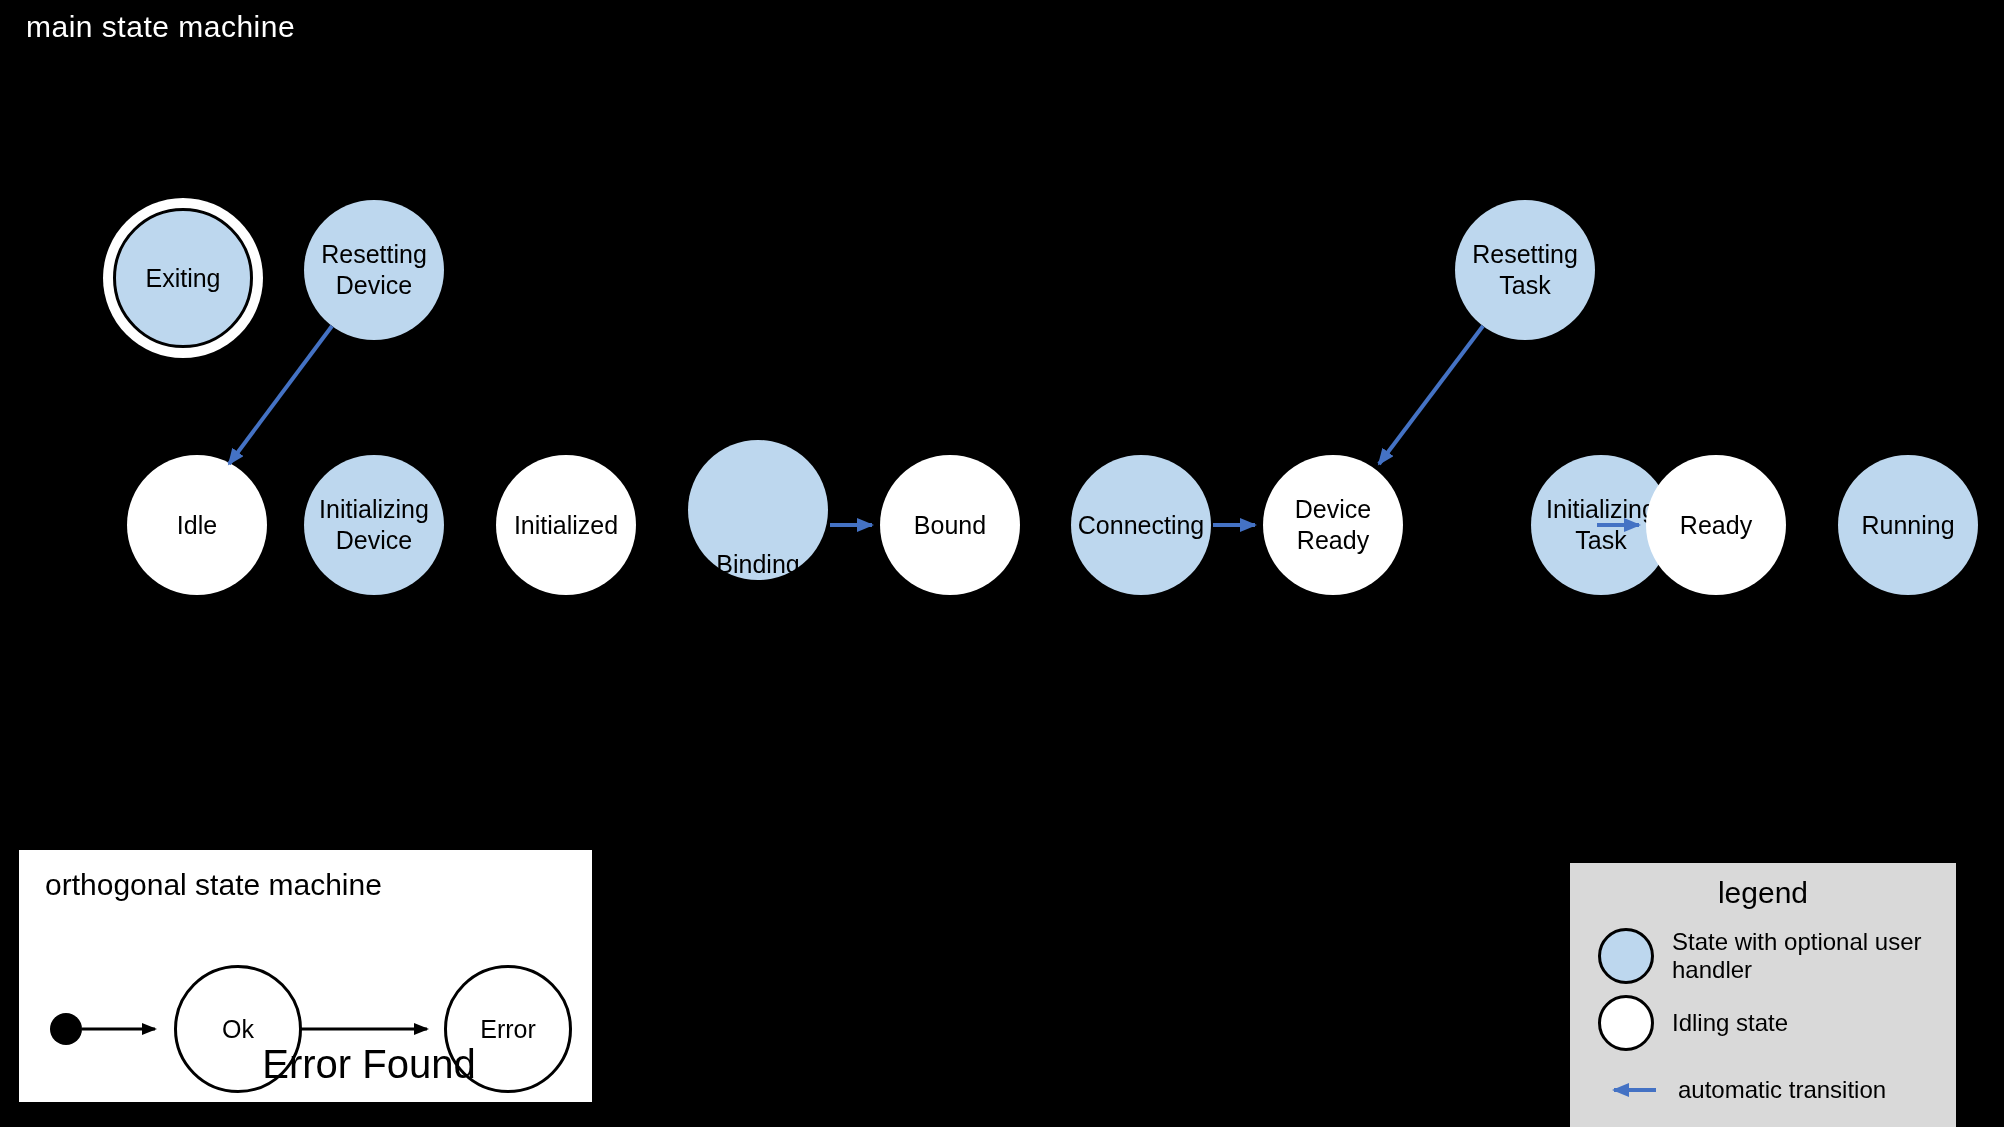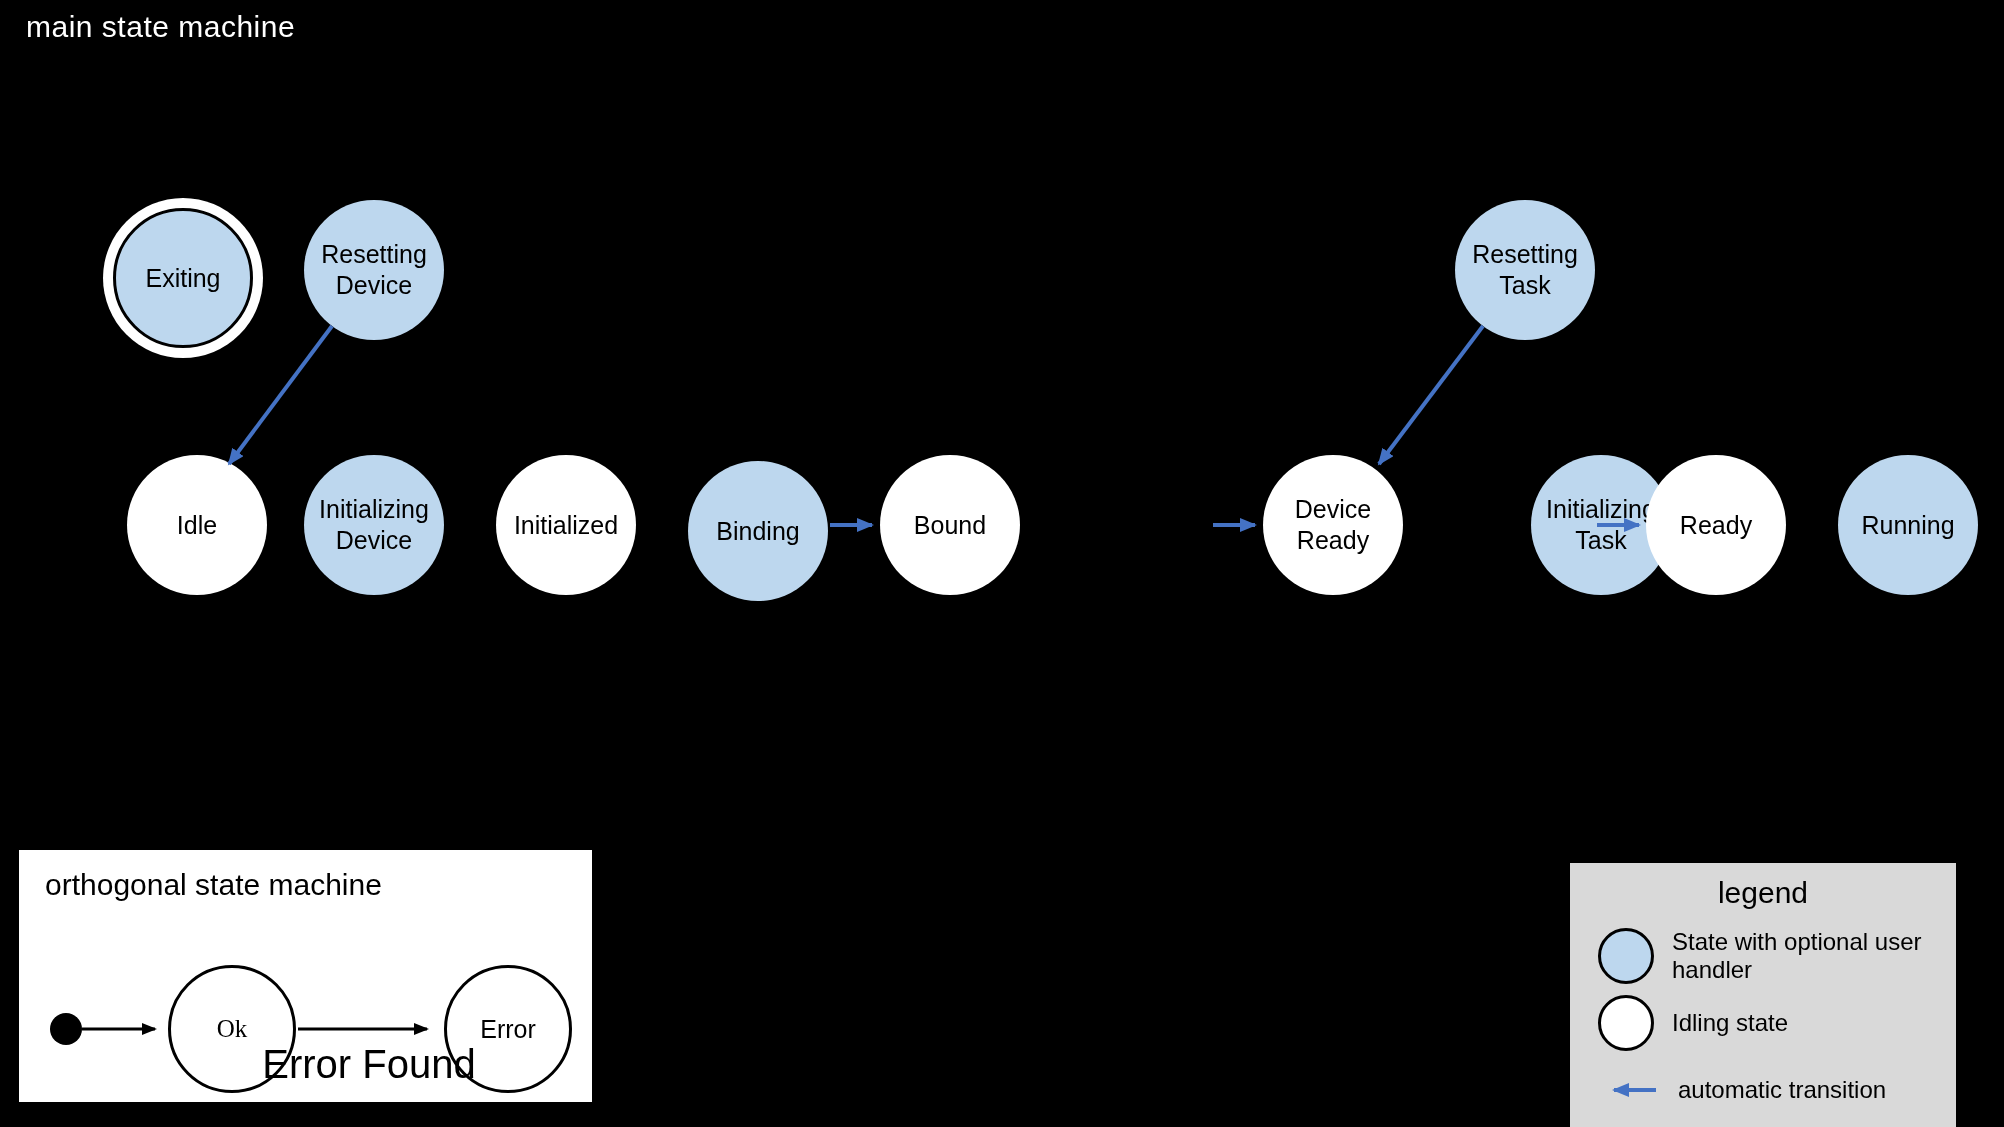--- a/index.html
+++ b/index.html
@@ -83,25 +83,28 @@
   </div>
   <div class="state idling" style="left:127px;top:455px;">
     <span class="lbl">Idle</span>
   </div>
   <div class="state user-handler" style="left:304px;top:455px;">
     <span class="lbl">Initializing Device</span>
   </div>
   <div class="state idling" style="left:496px;top:455px;">
     <span class="lbl">Initialized</span>
   </div>
-  <div class="state user-handler" style="left:688px;top:461px;">
+  <div class="state user-handler" style="left:688px;top:440px;align-items:flex-end;">
     <span class="lbl">Binding</span>
   </div>
   <div class="state idling" style="left:880px;top:455px;">
     <span class="lbl">Bound</span>
+  </div>
+  <div class="state user-handler" style="left:1071px;top:455px;">
+    <span class="lbl">Connecting</span>
   </div>
   <div class="state idling" style="left:1263px;top:455px;">
     <span class="lbl">Device Ready</span>
   </div>
   <div class="state user-handler" style="left:1531px;top:455px;">
     <span class="lbl">Initializing Task</span>
   </div>
   <div class="state idling" style="left:1646px;top:455px;">
     <span class="lbl">Ready</span>
   </div>
@@ -130,21 +133,21 @@
     <svg class="ortho-svg" width="573" height="252" viewBox="0 0 573 252">
       <defs>
         <marker id="arrowBlack" markerUnits="userSpaceOnUse" markerWidth="16" markerHeight="14" refX="13" refY="6" orient="auto">
           <path d="M0,0 L15,6 L0,12 Z" class="head-black"></path>
         </marker>
       </defs>
       <circle cx="47" cy="179" r="16" fill="#000"></circle>
       <line class="black-line" x1="63" y1="179" x2="136" y2="179" marker-end="url(#arrowBlack)"></line>
       <line class="black-line" x1="279" y1="179" x2="408" y2="179" marker-end="url(#arrowBlack)"></line>
     </svg>
-    <div class="ortho-state" style="left:149px;top:115px;font-family:Liberation Serif, serif;">
+    <div class="ortho-state" style="left:155px;top:115px;">
       <span>Ok</span>
     </div>
     <div class="ortho-state" style="left:425px;top:115px;">
       <span>Error</span>
     </div>
     <div class="ortho-transition-label">Error Found</div>
   </div>
 
   <div class="legend">
     <div class="legend-title">legend</div>

